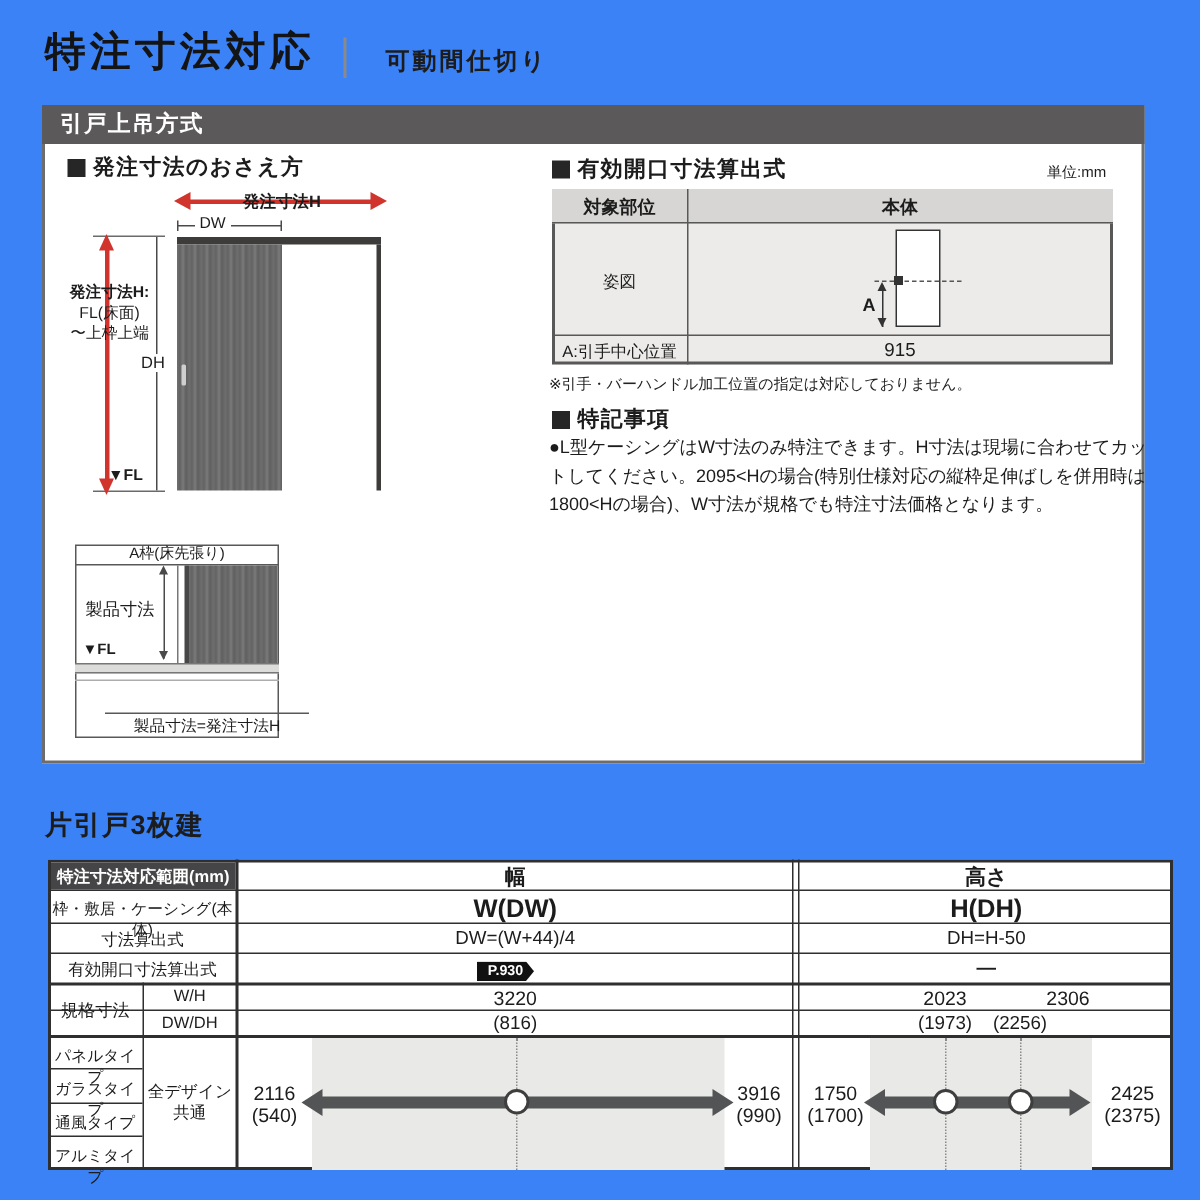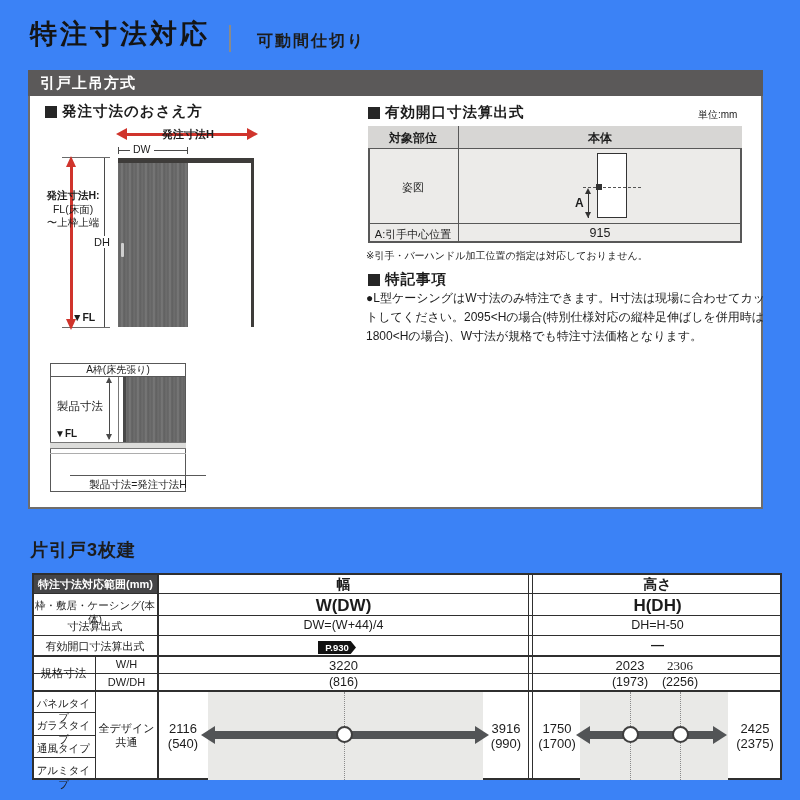--- a/index.html
+++ b/index.html
@@ -162,21 +162,21 @@
   <div class="abs center cell" style="left:32px;top:639px;width:126px;">有効開口寸法算出式</div>
   <div class="abs badge" style="left:318px;top:641px;width:38px;height:13px;">P.930</div>
   <div class="abs b center" style="left:533px;top:637px;width:249px;font-size:13px;">—</div>
 
   <div class="abs center" style="left:32px;top:666px;width:63px;font-size:11.5px;">規格寸法</div>
   <div class="abs center cell" style="left:95px;top:658px;width:63px;">W/H</div>
   <div class="abs center cell" style="left:95px;top:676px;width:63px;">DW/DH</div>
   <div class="abs center" style="left:158px;top:658px;width:371px;font-size:13px;">3220</div>
   <div class="abs center" style="left:158px;top:675px;width:371px;font-size:12.5px;">(816)</div>
   <div class="abs center" style="left:600px;top:658px;width:60px;font-size:13px;">2023</div>
-  <div class="abs center" style="left:650px;top:658px;width:60px;font-size:13px;font-family:Liberation Serif, serif;">2306</div>
+  <div class="abs center" style="left:682px;top:658px;width:60px;font-size:13px;">2306</div>
   <div class="abs center" style="left:600px;top:675px;width:60px;font-size:12.5px;">(1973)</div>
   <div class="abs center" style="left:650px;top:675px;width:60px;font-size:12.5px;">(2256)</div>
 
   <div class="abs center" style="left:32px;top:697px;width:63px;font-size:10.5px;">パネルタイプ</div>
   <div class="abs center" style="left:32px;top:719px;width:63px;font-size:10.5px;">ガラスタイプ</div>
   <div class="abs center" style="left:32px;top:742px;width:63px;font-size:10.5px;">通風タイプ</div>
   <div class="abs center" style="left:32px;top:764px;width:63px;font-size:10.5px;">アルミタイプ</div>
   <div class="abs center" style="left:95px;top:721px;width:63px;font-size:11px;line-height:14px;">
     <div>全デザイン</div>
     <div>共通</div>

